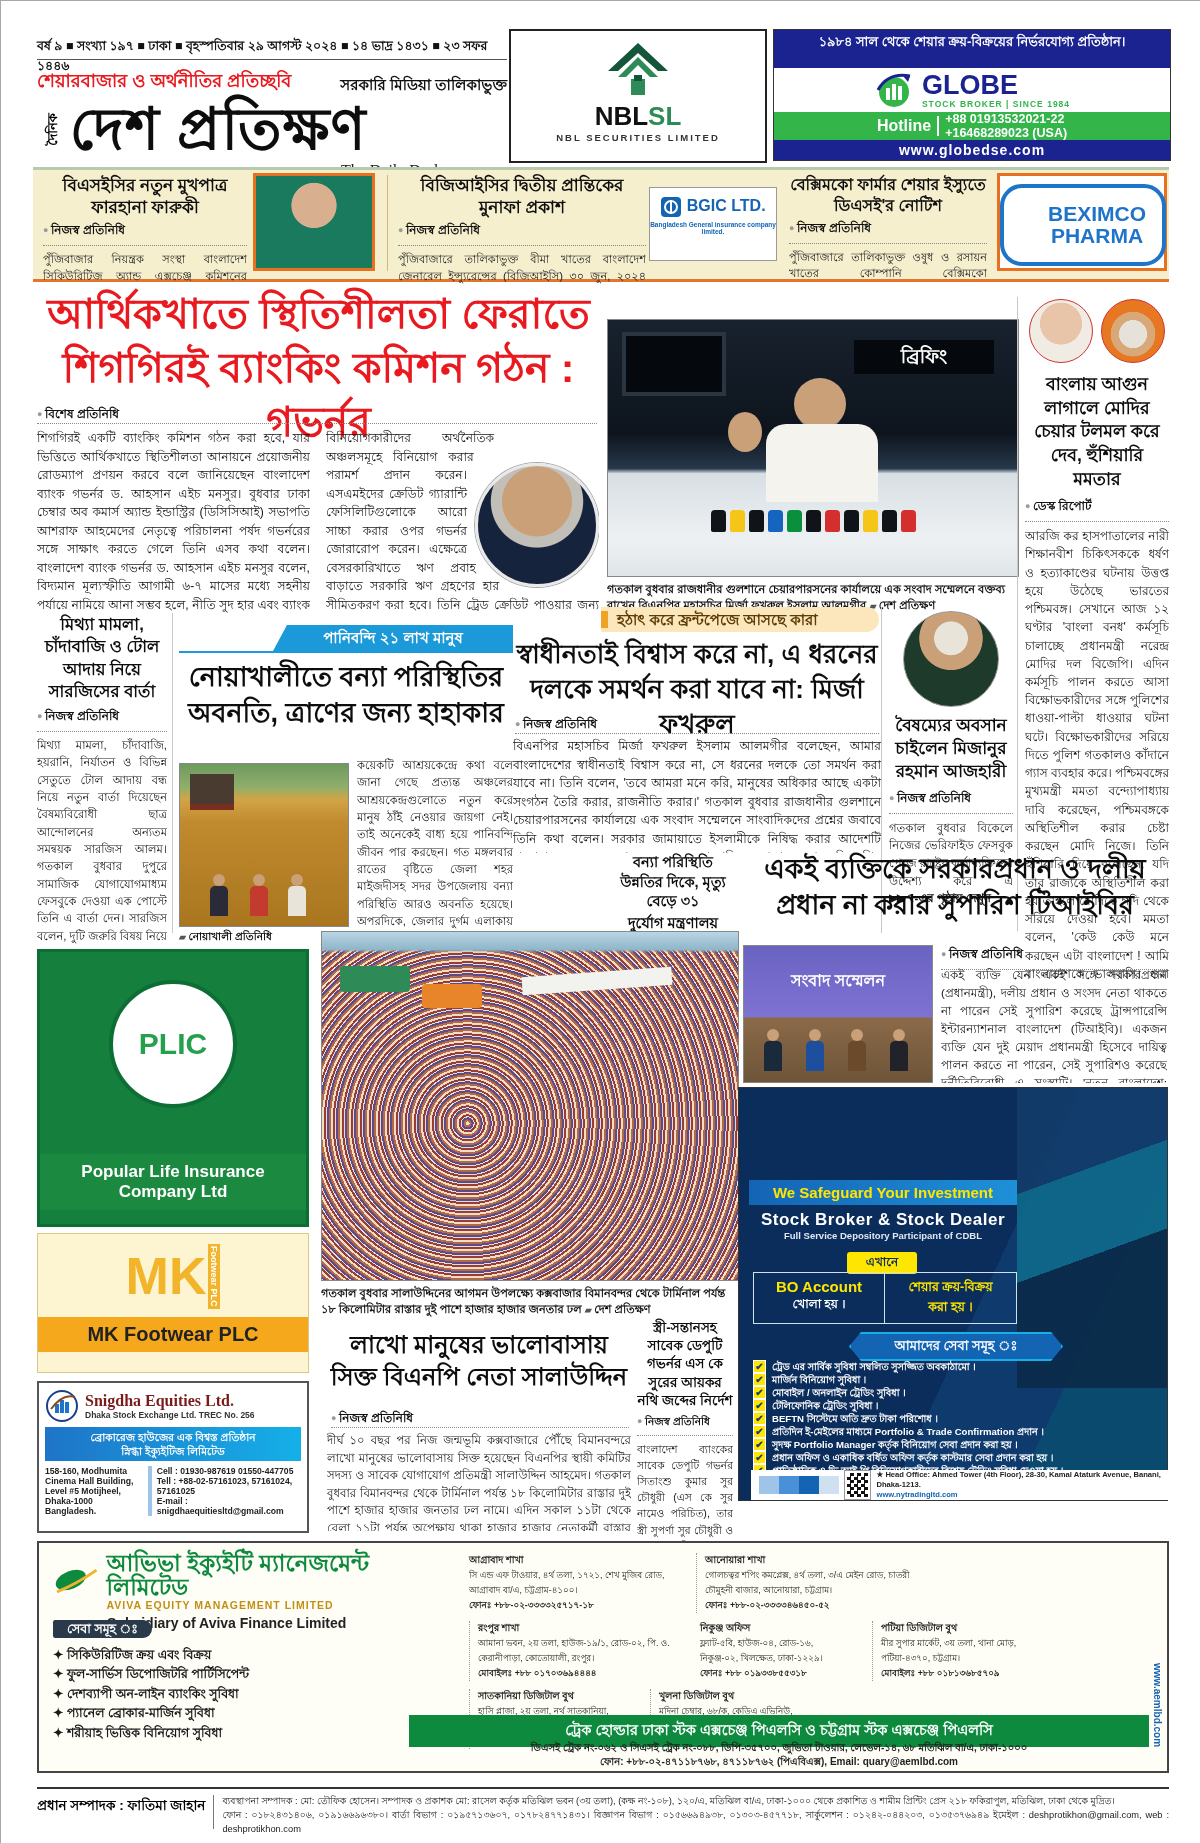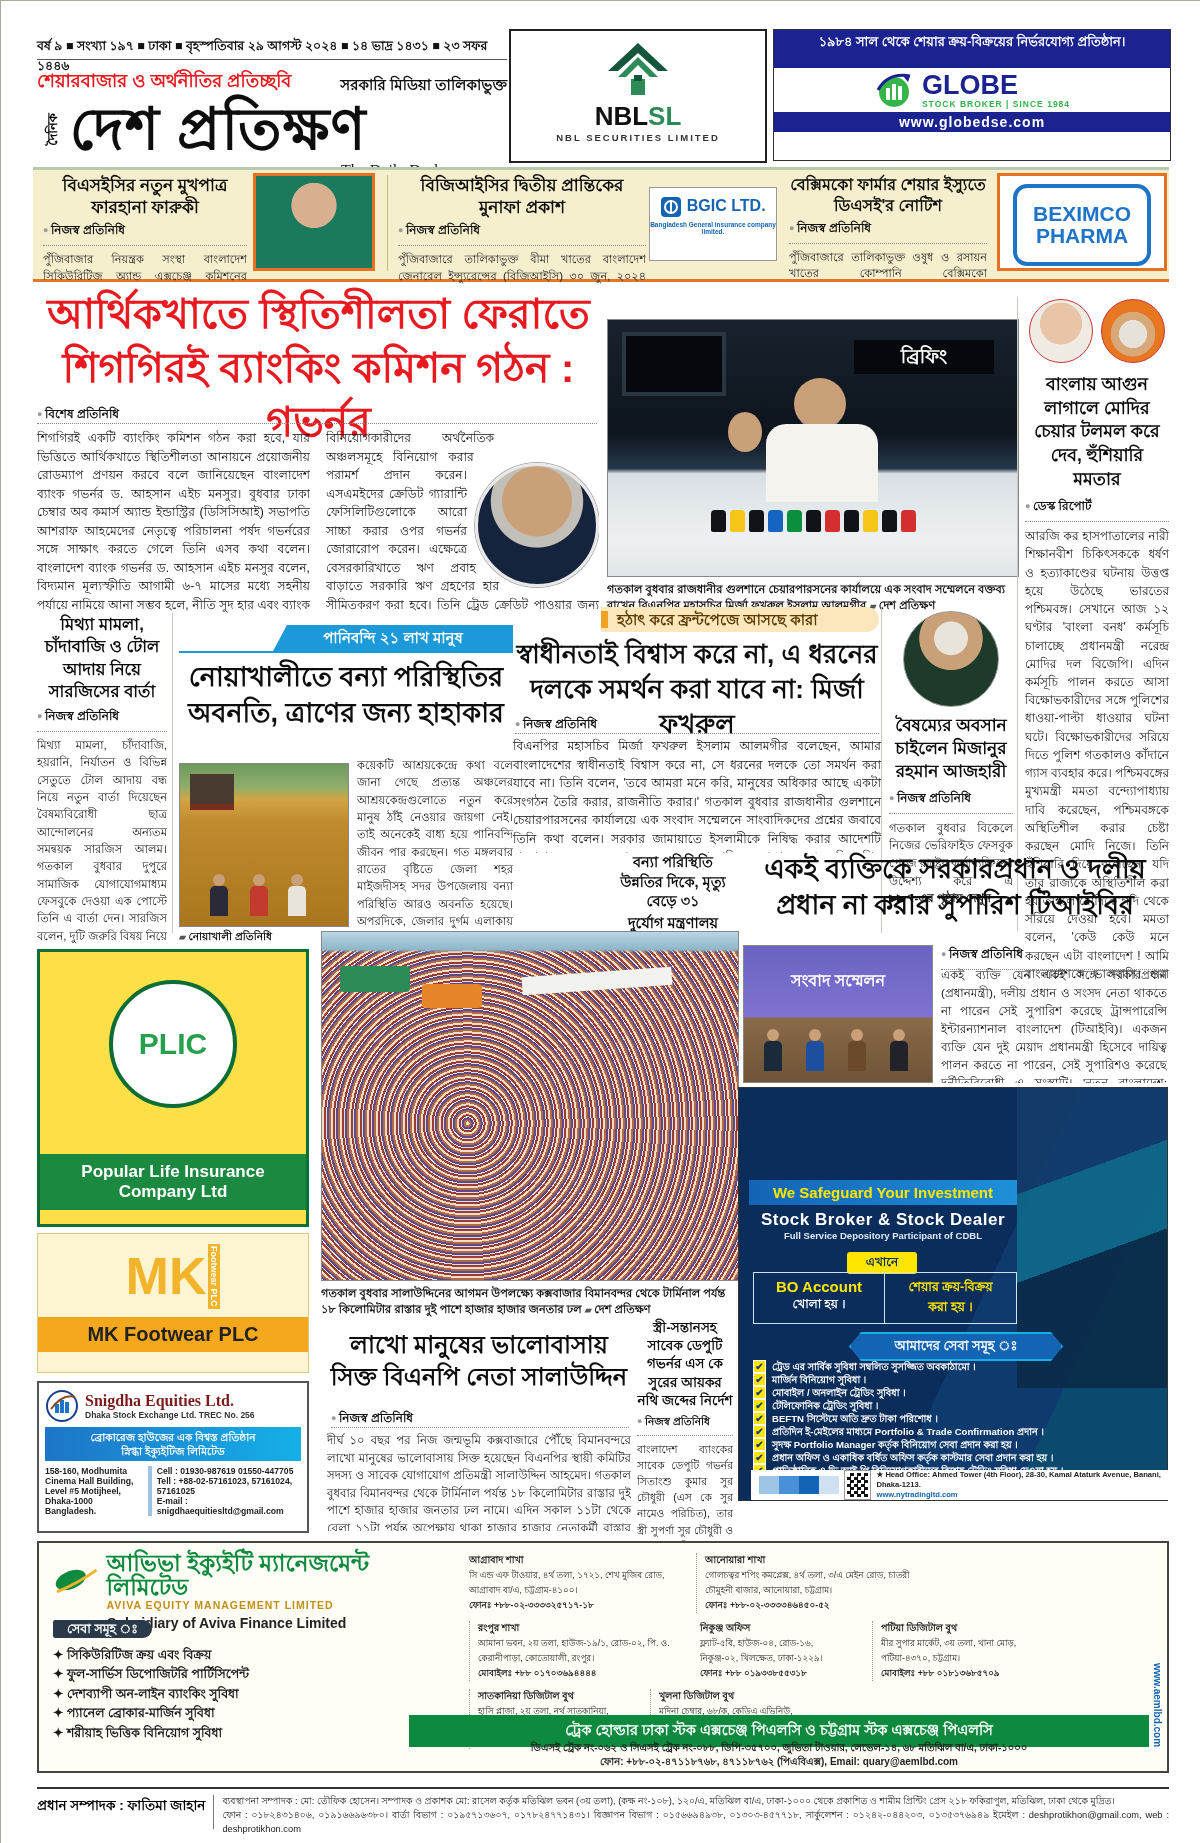--- a/index.html
+++ b/index.html
@@ -102,20 +102,28 @@
         <rect x="18" y="14" width="4" height="16" fill="#fff"></rect>
         <rect x="24" y="16" width="4" height="14" fill="#fff"></rect>
         <path d="M4 20 Q14 2 36 6" stroke="#1a2390" stroke-width="3" fill="none"></path>
         <path d="M36 6 L29 6 L34 12 Z" fill="#1a2390"></path>
       </svg>
       <div>
         <div style="font-size:27px;font-weight:900;color:#1a2390;line-height:1;">GLOBE</div>
         <div style="font-size:8.5px;font-weight:bold;color:#33b54a;letter-spacing:1px;">STOCK BROKER  |  SINCE 1984</div>
       </div>
     </div>
+    <div class="greenband" style="height:28px;display:flex;align-items:center;justify-content:center;gap:6px;">
+      <span style="font-size:16px;font-weight:900;">Hotline</span>
+      <span style="border-left:2px solid #fff;height:20px;"></span>
+      <span style="font-size:12.5px;font-weight:900;line-height:1.15;">
+        <span style="display:block;">+88 01913532021-22</span>
+        <span style="display:block;">+16468289023 (USA)</span>
+      </span>
+    </div>
     <div class="navy c b" style="height:20px;font-size:14px;line-height:20px;letter-spacing:1px;">www.globedse.com</div>
   </div>
 
   <div class="abs" style="left:32px;top:166px;width:1136px;height:110px;background:#f6efce;border-top:3px solid #b9c9ad;"></div>
   <div class="abs hrule-orange" style="left:32px;top:278px;width:1136px;height:3px;"></div>
 
   <div class="abs" style="left:42px;top:174px;width:204px;height:96px;">
     <div class="tease-h c">বিএসইসির নতুন মুখপাত্র ফারহানা ফারুকী</div>
     <div class="byl" style="margin-top:2px;">নিজস্ব প্রতিনিধি</div>
     <div class="dots"></div>
@@ -142,21 +150,21 @@
   </div>
 
   <div class="abs" style="left:788px;top:174px;width:198px;height:96px;">
     <div class="tease-h c" style="font-size:16px;">বেক্সিমকো ফার্মার শেয়ার ইস্যুতে ডিএসই'র নোটিশ</div>
     <div class="byl" style="margin-top:2px;">নিজস্ব প্রতিনিধি</div>
     <div class="dots"></div>
     <div class="tease-b ov" style="height:30px;"><span>পুঁজিবাজারে তালিকাভুক্ত ওষুধ ও রসায়ন খাতের কোম্পানি বেক্সিমকো ফার্মাসিউটিক্যালস লিমিটেডের শেয়ারদর অস্বাভাবিকভাবে</span></div>
   </div>
 
   <div class="abs c" style="left:996px;top:172px;width:170px;height:98px;border:3px solid #e8711f;background:#fff;box-sizing:border-box;">
-    <div style="margin:8px auto 0;width:130px;height:74px;border:4px solid #1e74c8;border-radius:14px;display:flex;flex-direction:column;justify-content:center;">
+    <div style="margin:8px auto 0;width:130px;height:74px;border:4px solid #1e74c8;border-radius:22px;display:flex;flex-direction:column;justify-content:center;padding-left:28px;">
       <span style="font-size:21px;font-weight:900;color:#1e74c8;line-height:1.05;">BEXIMCO</span>
       <span style="font-size:21px;font-weight:900;color:#1e74c8;line-height:1.05;">PHARMA</span>
     </div>
   </div>
 
   <div class="abs h-red c" style="left:30px;top:286px;width:575px;">
     <div>আর্থিকখাতে স্থিতিশীলতা ফেরাতে</div>
     <div>শিগগিরই ব্যাংকিং কমিশন গঠন : গভর্নর</div>
   </div>
 
@@ -306,21 +314,21 @@
   <div class="abs dots" style="left:330px;top:1422px;width:298px;"></div>
   <div class="abs body ov" style="left:326px;top:1430px;width:304px;height:100px;font-size:11.6px;">দীর্ঘ ১০ বছর পর নিজ জন্মভূমি কক্সবাজারে পৌঁছে বিমানবন্দরে লাখো মানুষের ভালোবাসায় সিক্ত হয়েছেন বিএনপির স্থায়ী কমিটির সদস্য ও সাবেক যোগাযোগ প্রতিমন্ত্রী সালাউদ্দিন আহমেদ। গতকাল বুধবার বিমানবন্দর থেকে টার্মিনাল পর্যন্ত ১৮ কিলোমিটার রাস্তার দুই পাশে হাজার হাজার জনতার ঢল নামে। এদিন সকাল ১১টা থেকে বেলা ১১টা পর্যন্ত অপেক্ষায় থাকা হাজার হাজার নেতাকর্মী রাস্তার দুই পাশে দাঁড়িয়ে ফুল ছিটিয়ে তাকে স্বাগত জানান। এর আগে বেলা</div>
 
   <div class="abs" style="left:636px;top:1318px;width:96px;height:212px;">
     <div class="h-blk-sm c" style="font-size:13.5px;">স্ত্রী-সন্তানসহ সাবেক ডেপুটি গভর্নর এস কে সুরের আয়কর নথি জব্দের নির্দেশ</div>
     <div class="byl" style="margin-top:4px;font-size:10.5px;">নিজস্ব প্রতিনিধি</div>
     <div class="dots"></div>
     <div class="body ov" style="height:108px;font-size:10.6px;">বাংলাদেশ ব্যাংকের সাবেক ডেপুটি গভর্নর সিতাংশু কুমার সুর চৌধুরী (এস কে সুর নামেও পরিচিত), তার স্ত্রী সুপর্ণা সুর চৌধুরী ও কন্যা নন্দিতা সুর চৌধুরীর আয়কর নথি জব্দের আদেশ দিয়েছেন আদালত। গতকাল বুধবার শুনানি</div>
   </div>
 
-  <div class="abs c" style="left:36px;top:948px;width:272px;height:278px;background:#fde047;border:3px solid #0c6e34;box-sizing:border-box;">
+  <div class="abs c" style="left:36px;top:948px;width:272px;height:278px;background:#15803d;border:3px solid #0c6e34;box-sizing:border-box;">
     <div class="circle" style="width:120px;height:120px;margin:28px auto 0;background:#fff;display:flex;align-items:center;justify-content:center;border:4px solid #0c6e34;">
       <span style="font-size:30px;font-weight:900;color:#27a04e;">PLIC</span>
     </div>
     <div style="margin-top:46px;background:#1b8a40;padding:8px 4px;color:#fff;font-size:17px;font-weight:bold;">Popular Life Insurance Company Ltd</div>
   </div>
 
   <div class="abs c" style="left:36px;top:1232px;width:272px;height:140px;background:#fdf4d2;border:1px solid #d8c88a;box-sizing:border-box;">
     <div style="margin-top:10px;display:flex;align-items:center;justify-content:center;gap:2px;">
       <span style="font-size:52px;font-weight:900;color:#f2b42a;line-height:1;">MK</span>
       <span style="writing-mode:vertical-rl;font-size:9px;font-weight:bold;color:#fff;background:#f2b42a;padding:2px 1px;">Footwear PLC</span>

